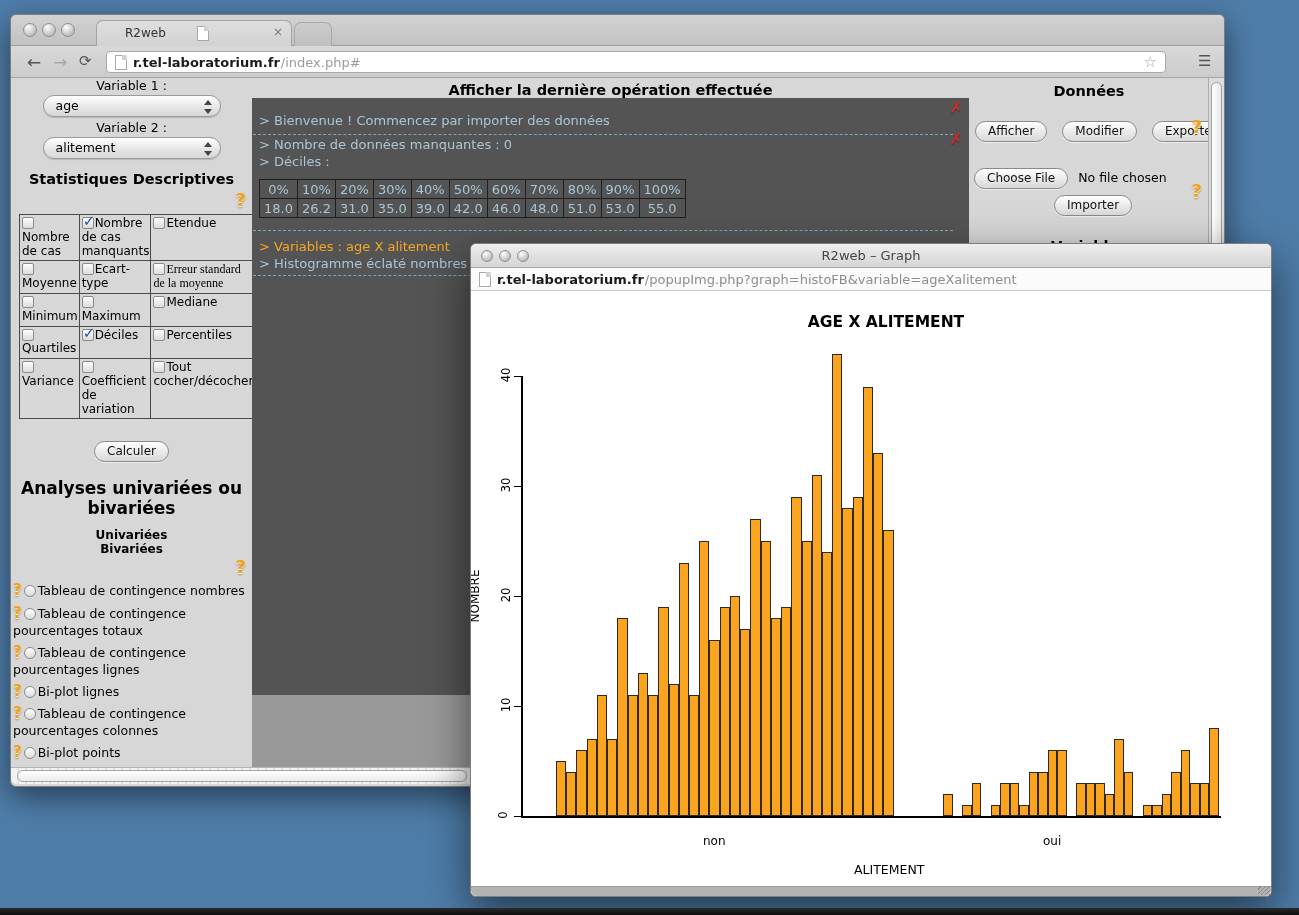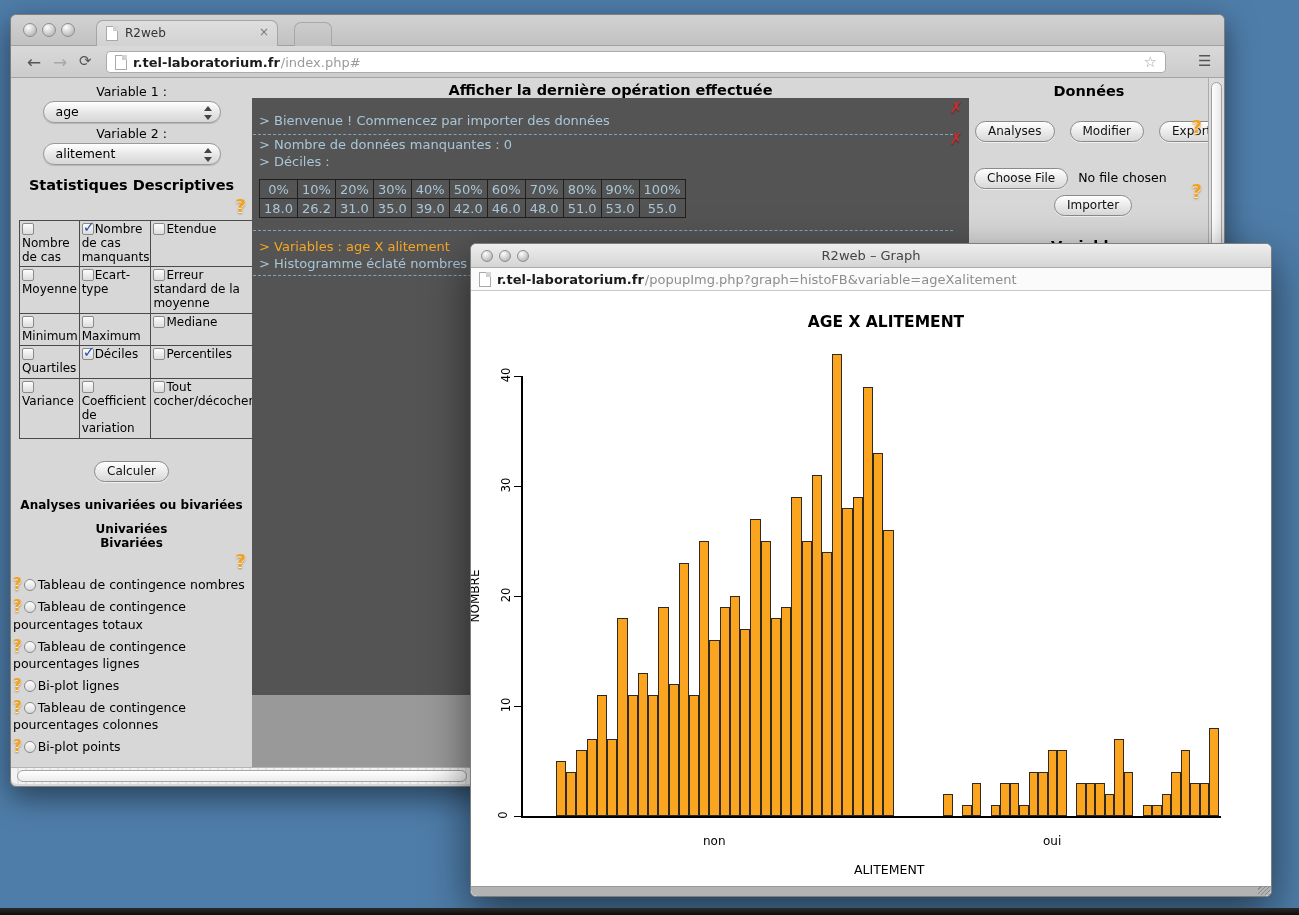--- a/index.html
+++ b/index.html
@@ -29,23 +29,23 @@
     text-shadow:0 1px 0 #fff3d0, 0 2px 2px rgba(120,70,0,.55); display:inline-block; }
   .redx { color:#c92f2f; font-weight:bold; font-size:16px; line-height:14px;
     text-shadow:0 1px 1px rgba(0,0,0,.4); cursor:pointer; }
 
   
   #main-win { left:10px; top:14px; width:1215px; height:773px; border-radius:6px;
     background:#d7d7d7; box-shadow:0 10px 30px rgba(0,0,0,.5); border:1px solid #7e7e7e; }
   #tabstrip { position:absolute; left:0; top:0; right:0; height:31px;
     background:linear-gradient(#d2d2d2,#c2c2c2); border-radius:6px 6px 0 0;
     border-bottom:1px solid #9f9f9f; }
-  #tab { position:absolute; left:85px; top:5px; width:182px; height:26px;
+  #tab { position:absolute; left:85px; top:5px; width:196px; height:26px;
     background:linear-gradient(#dedede,#d2d2d2); border:1px solid #a5a5a5; border-bottom:none;
-    border-radius:7px 7px 0 0; font-size:12px; color:#333; }
+    border-radius:7px 7px 0 0; font-size:12px; color:#333;text-align:center; }
   #tab-stub { position:absolute; left:283px; top:7px; width:38px; height:24px;
     background:linear-gradient(#cccccc,#c0c0c0); border:1px solid #a8a8a8; border-bottom:none;
     border-radius:7px 7px 0 0; }
   #toolbar { position:absolute; left:0; top:31px; right:0; height:32px;
     background:linear-gradient(#d9d9d9,#cccccc); border-bottom:1px solid #a5a5a5; }
   .navbtn { font-size:17px; color:#555; line-height:30px; }
   .navbtn.dim { color:#a8a8a8; }
   #addrbar { position:absolute; left:95px; top:5px; width:1060px; height:22px;
     background:#fff; border:1px solid #ababab; border-radius:4px; font-size:13px;
     display:flex; align-items:center; padding:0 8px; gap:6px; }
@@ -159,21 +159,21 @@
       <span style="color:#1b1b1b;font-weight:bold">r.tel-laboratorium.fr</span>
         <span style="color:#9a9a9a;margin-left:-5px">/index.php#</span>
       <span style="margin-left:auto;color:#a5a5a5;font-size:15px">☆</span>
     </div>
     <span id="menu-btn">☰</span>
   </div>
 
   <div id="content">
 
     <div id="sidebar">
-      <div class="sb-center" style="margin-top:6px">Variable 1 :</div>
+      <div class="sb-center" style="">Variable 1 :</div>
       <div class="mac-select">
         <span>age</span>
         <span class="steppers"></span>
       </div>
       <div class="sb-center">Variable 2 :</div>
       <div class="mac-select">
         <span>alitement</span>
         <span class="steppers"></span>
       </div>
       <div class="sb-center" style="margin-top:12px;font-weight:bold;font-size:14.5px">Statistiques Descriptives</div>
@@ -181,21 +181,21 @@
       <table id="stats-table">
           <tbody>
             <tr>
               <td style="width: 62px;"><span class="cb"></span>Nombre de cas</td>
               <td style="width: 70px;"><span class="cb on"></span>Nombre de cas manquants</td>
               <td style="width: 96px;"><span class="cb"></span>Etendue</td>
             </tr>
             <tr>
               <td style="width: 62px;"><span class="cb"></span>Moyenne</td>
               <td style="width: 70px;"><span class="cb"></span>Ecart-type</td>
-              <td style="width: 96px;"><span class="cb"></span>Erreur standard de la moyenne</td>
+              <td style="width: 96px; font-family: Liberation Serif, serif;"><span class="cb"></span>Erreur standard de la moyenne</td>
             </tr>
             <tr>
               <td style="width: 62px; margin-left: 20px;"><span class="cb"></span>Minimum</td>
               <td style="width: 70px;"><span class="cb"></span>Maximum</td>
               <td style="width: 96px;"><span class="cb"></span>Mediane</td>
             </tr>
             <tr>
               <td style="width: 62px;"><span class="cb"></span>Quartiles</td>
               <td style="width: 70px;"><span class="cb on"></span>Déciles</td>
               <td style="width: 96px;"><span class="cb"></span>Percentiles</td>
@@ -203,21 +203,21 @@
             <tr>
               <td style="width: 62px;"><span class="cb"></span>Variance</td>
               <td style="width: 70px;"><span class="cb"></span>Coefficient de variation</td>
               <td style="width: 96px;"><span class="cb"></span>Tout cocher/décocher</td>
             </tr>
           </tbody>
         </table>
       <div class="sb-center" style="margin-top:22px">
         <span class="pill-btn">Calculer</span>
       </div>
-      <div class="sb-center" style="margin-top:16px;font-weight:bold;font-size:12px">Analyses univariées ou bivariées</div>
+      <div class="sb-center" style="margin-top:16px;font-weight:bold;font-size:17px">Analyses univariées ou bivariées</div>
       <div class="sb-center" style="margin-top:10px;font-weight:bold;font-size:12px">
         <div>Univariées</div>
         <div>Bivariées</div>
       </div>
       <div style="text-align:right;margin:0 6px 2px 0"><span class="help-q">?</span></div>
       <div id="analysis-list">
           <div class="an-item"><span class="help-q" style="font-size:15px">?</span><span class="radio"></span>Tableau de contingence nombres</div>
           <div class="an-item"><span class="help-q" style="font-size:15px">?</span><span class="radio"></span>Tableau de contingence pourcentages totaux</div>
           <div class="an-item"><span class="help-q" style="font-size:15px">?</span><span class="radio"></span>Tableau de contingence pourcentages lignes</div>
           <div class="an-item"><span class="help-q" style="font-size:15px">?</span><span class="radio"></span>Bi-plot lignes</div>
@@ -269,21 +269,21 @@
         <div class="orange" style="padding:8px 0 0 7px">&gt; Variables : age X alitement</div>
         <div style="padding:2px 0 0 7px"><span>&gt; Histogramme éclaté nombres : </span><span class="chart-ico"></span></div>
         <div class="dashed" style="margin:4px 0 0 1px"></div>
       </div>
       <div id="console-footer"></div>
     </div>
 
     <div id="datapanel">
       <div class="sb-center" style="margin-top:5px;font-weight:bold;font-size:14.5px">Données</div>
       <div style="margin:22px 0 0 6px; display:flex; gap:15px">
-        <span class="pill-btn">Analyses</span>
+        <span class="pill-btn">Afficher</span>
         <span class="pill-btn">Modifier</span>
         <span class="pill-btn">Exporter</span>
       </div>
       <span class="help-q abs" style="right:7px;top:38px">?</span>
       <div style="margin:26px 0 0 5px">
         <span class="pill-btn">Choose File</span>
         <span style="margin-left:6px">No file chosen</span>
       </div>
       <div style="margin:6px 0 0 85px">
         <span class="pill-btn">Importer</span>

